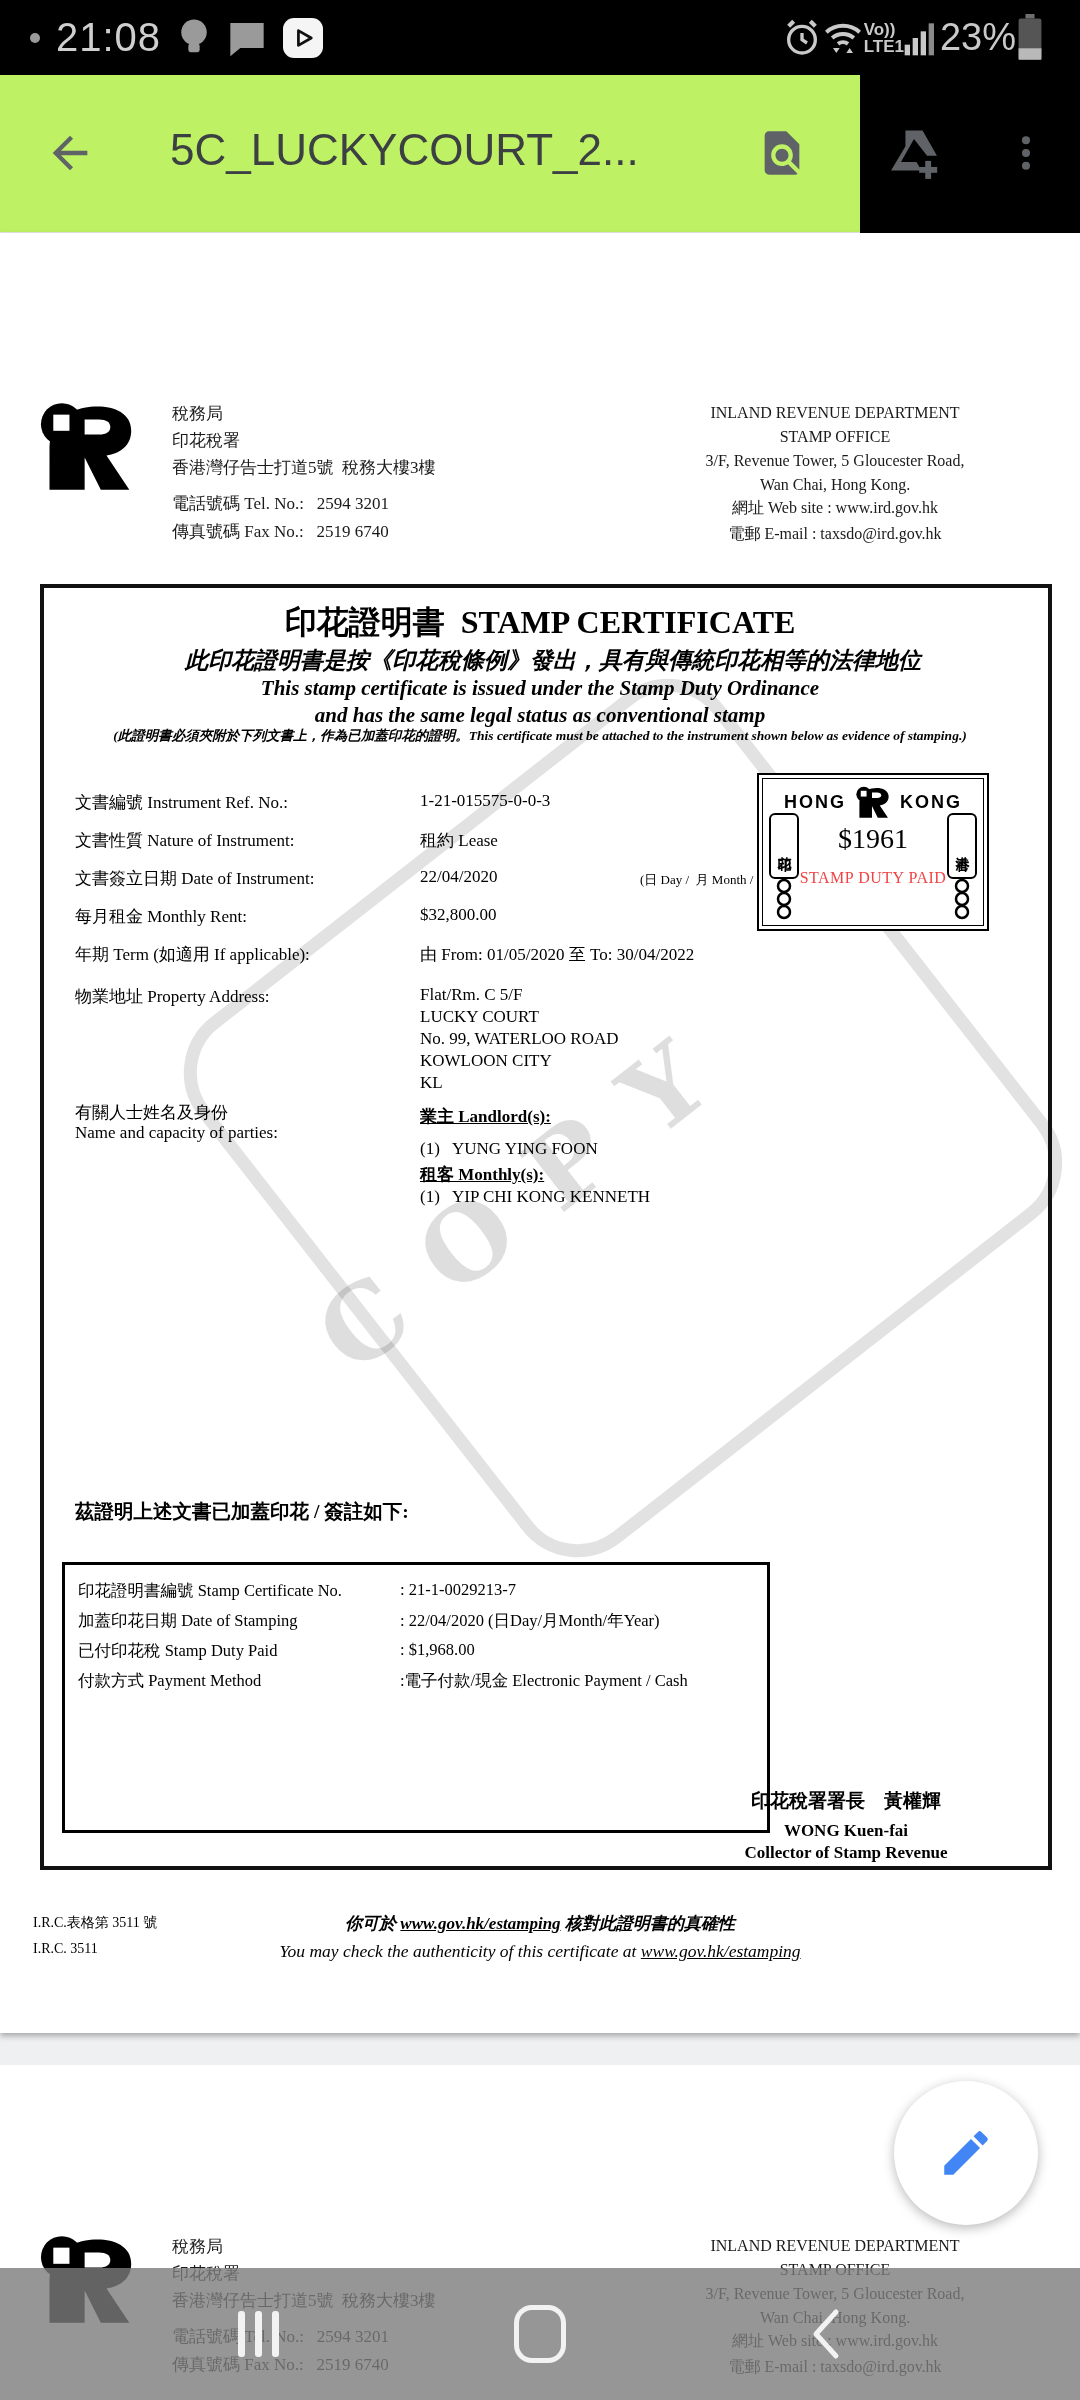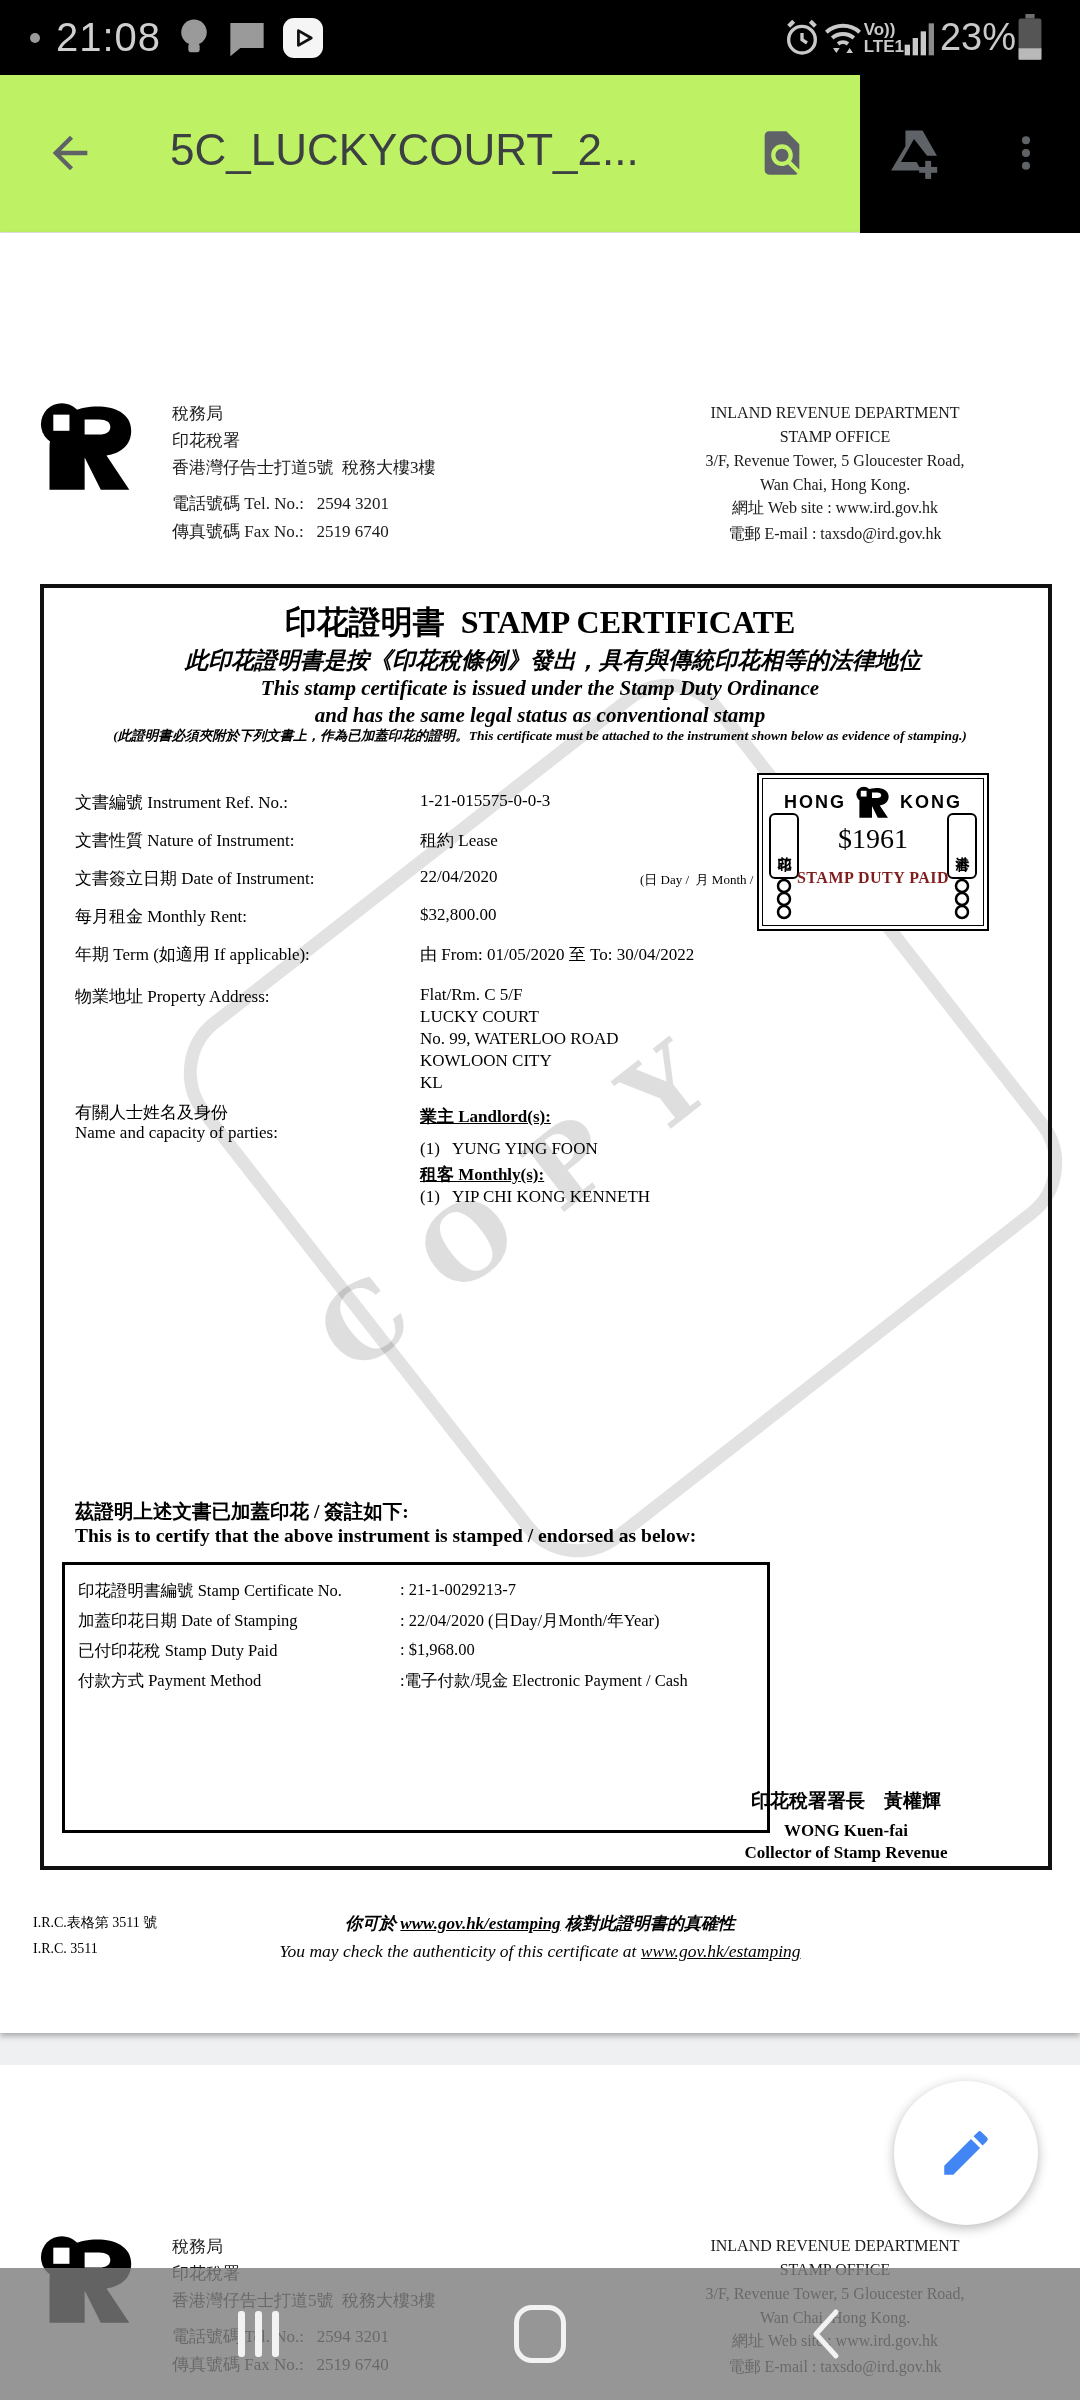--- a/index.html
+++ b/index.html
@@ -49,21 +49,21 @@
   .f-value{position:absolute;left:420px;font-size:17px;white-space:pre;color:#000;}
   .f-hint{position:absolute;left:640px;font-size:13px;white-space:pre;color:#000;}
   .party-head{font-weight:bold;text-decoration:underline;}
 
   
   .chop{position:absolute;left:757px;top:540px;width:232px;height:158px;border:2.5px solid #000;box-sizing:border-box;background:#fff;}
   .chop-inner{position:absolute;left:3px;top:3px;right:3px;bottom:3px;border:1.5px solid #000;}
   .chop-top{position:absolute;left:0;top:11px;width:100%;display:flex;align-items:center;justify-content:center;gap:10px;
             font-family:"Liberation Sans","DejaVu Sans",sans-serif;font-weight:bold;font-size:18px;letter-spacing:2px;color:#000;}
   .chop-amt{position:absolute;left:0;top:48px;width:100%;text-align:center;font-size:28px;color:#000;}
-  .chop-cap{position:absolute;left:0;top:94px;width:100%;text-align:center;font-size:16px;font-weight:bold;color:#7f1d1d;letter-spacing:.5px;}
+  .chop-cap{position:absolute;left:0;top:94px;width:100%;text-align:center;font-size:16px;font-weight:normal;color:#ef4444;letter-spacing:.5px;}
   .seal{position:absolute;top:38px;width:26px;height:62px;border:2px solid #000;border-radius:6px;
         writing-mode:vertical-rl;text-orientation:upright;font-size:14px;font-weight:bold;display:flex;align-items:center;justify-content:center;color:#000;}
 
   
   .wm-diamond{position:absolute;left:290px;top:552px;width:640px;height:640px;border:13px solid rgba(0,0,0,.115);
               border-radius:70px;transform:rotate(52deg);}
   .wm-text{position:absolute;left:80px;top:900px;width:900px;text-align:center;transform:rotate(-38deg);
            font-size:102px;font-weight:bold;letter-spacing:46px;color:rgba(0,0,0,.13);font-family:"DejaVu Serif",serif;}
 
   
@@ -248,21 +248,20 @@
             <circle cx="12" cy="33" r="6" fill="none" stroke="#000" stroke-width="2.5"></circle>
         </svg>
         <svg class="abs" style="right:13px;top:104px;" width="24" height="42" viewBox="0 0 24 42">
           <circle cx="12" cy="7" r="6" fill="none" stroke="#000" stroke-width="2.5"></circle>
             <circle cx="12" cy="20" r="6" fill="none" stroke="#000" stroke-width="2.5"></circle>
             <circle cx="12" cy="33" r="6" fill="none" stroke="#000" stroke-width="2.5"></circle>
         </svg>
       </div>
 
       <div class="certify" style="top:1265px;">茲證明上述文書已加蓋印花 / 簽註如下:</div>
-      <div class="certify" style="top:1292px;">This is to certify that the above instrument is stamped / endorsed as below:</div>
       <div class="end-box"></div>
       <div class="e-label" style="top:1347px;">印花證明書編號 Stamp Certificate No.</div>
       <div class="e-value" style="top:1347px;">: 21-1-0029213-7</div>
       <div class="e-label" style="top:1377px;">加蓋印花日期 Date of Stamping</div>
       <div class="e-value" style="top:1377px;">: 22/04/2020 (日Day/月Month/年Year)</div>
       <div class="e-label" style="top:1407px;">已付印花稅 Stamp Duty Paid</div>
       <div class="e-value" style="top:1407px;">: $1,968.00</div>
       <div class="e-label" style="top:1437px;">付款方式 Payment Method</div>
       <div class="e-value" style="top:1437px;">:電子付款/現金 Electronic Payment / Cash</div>
 

